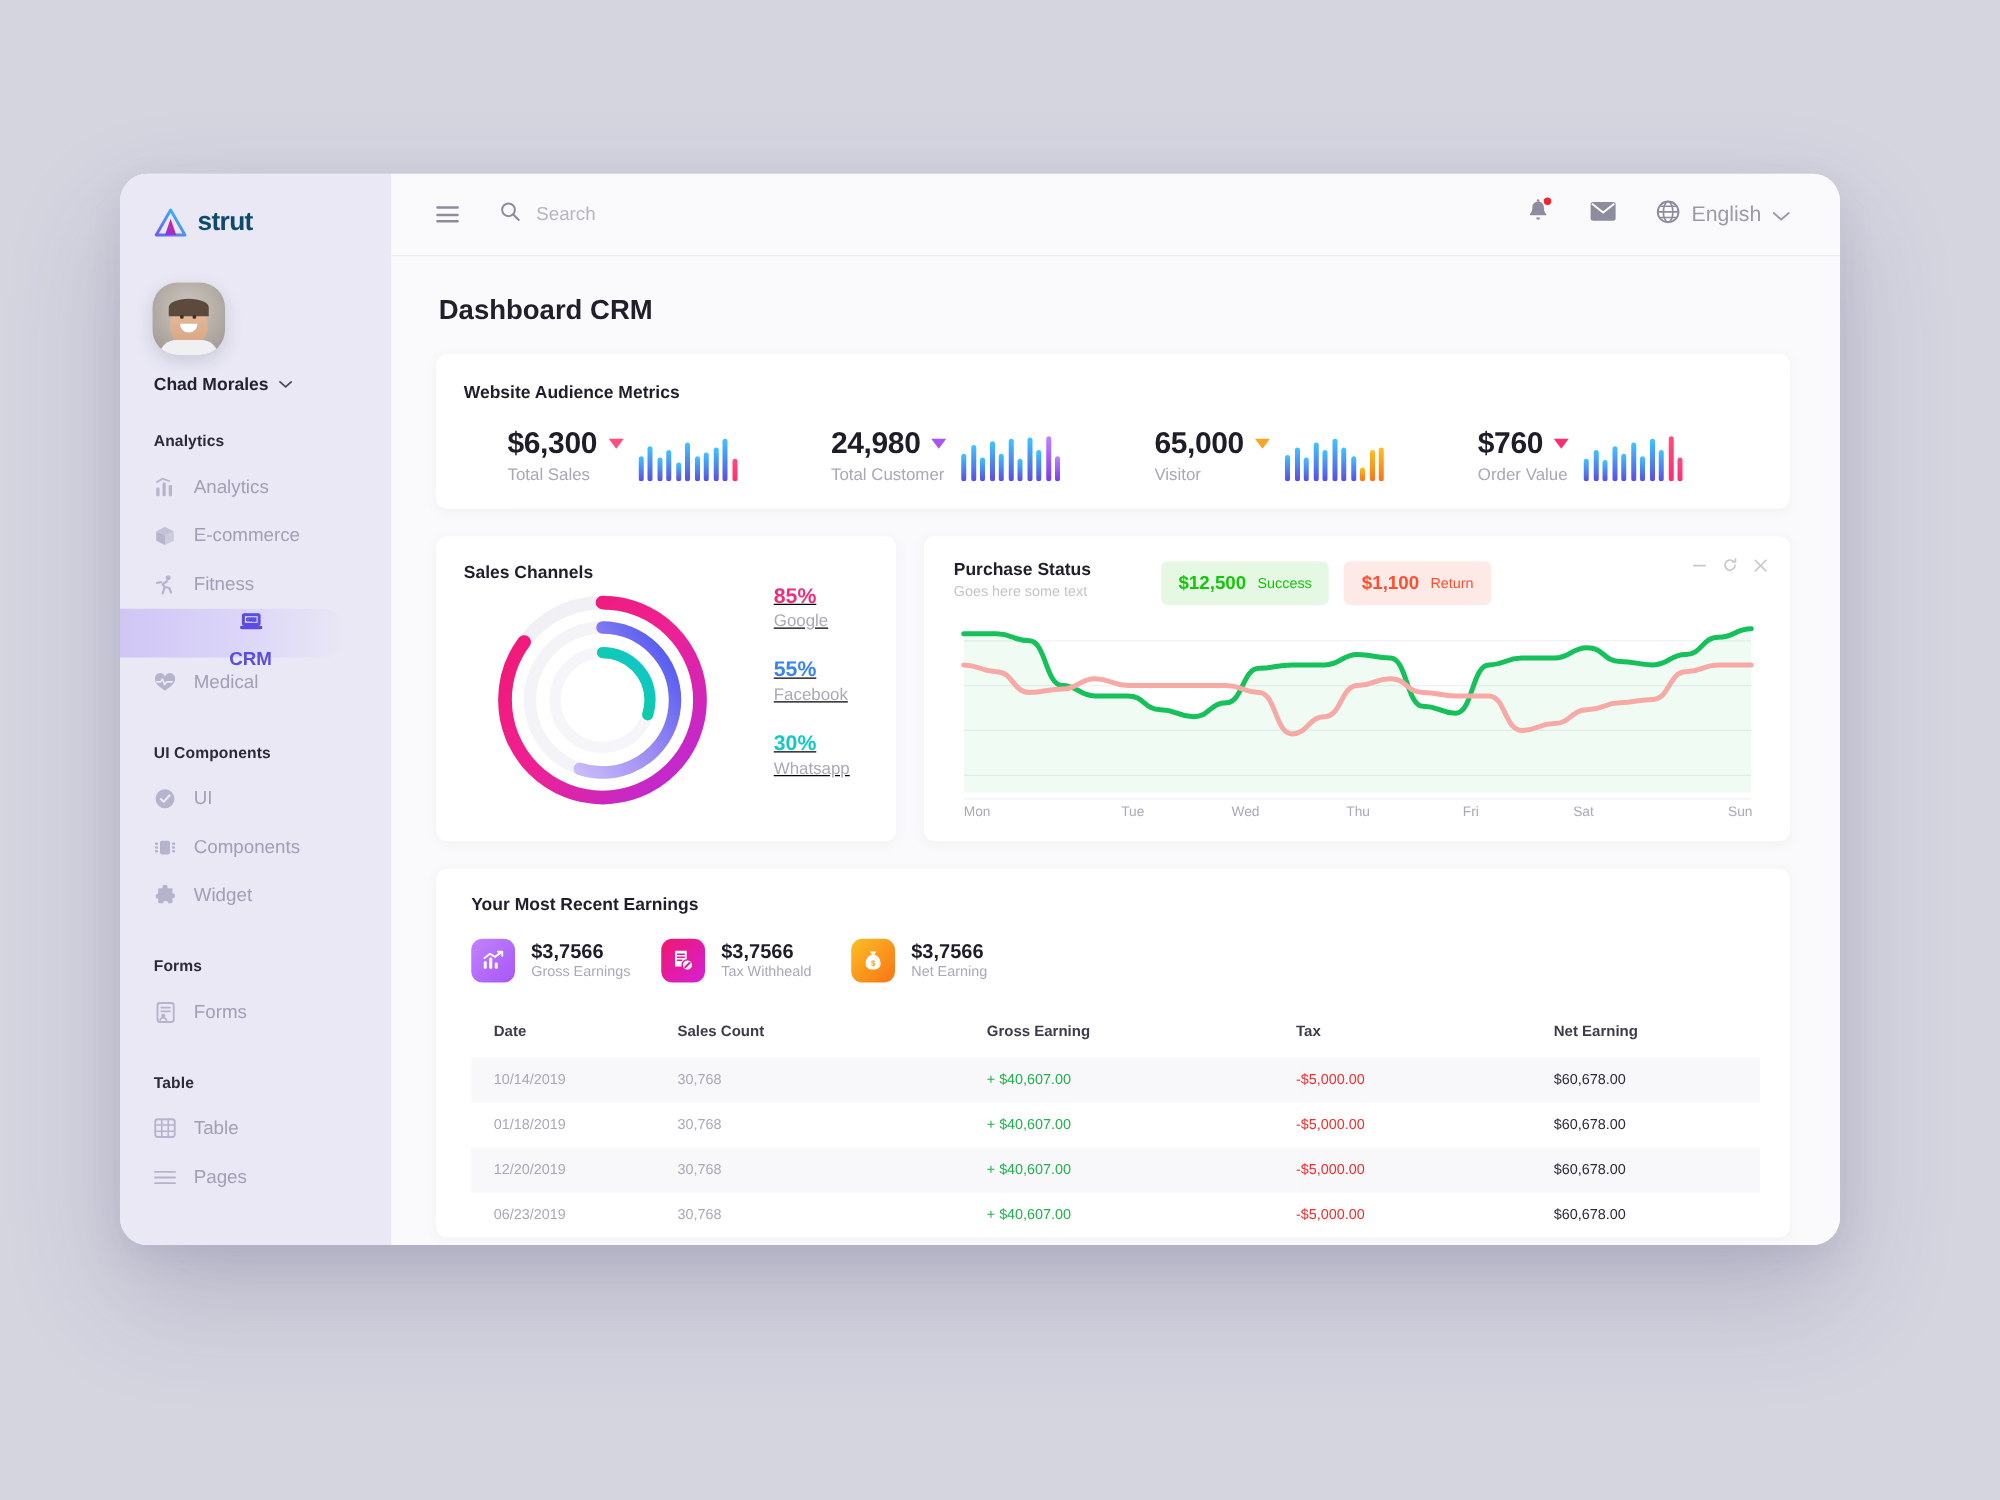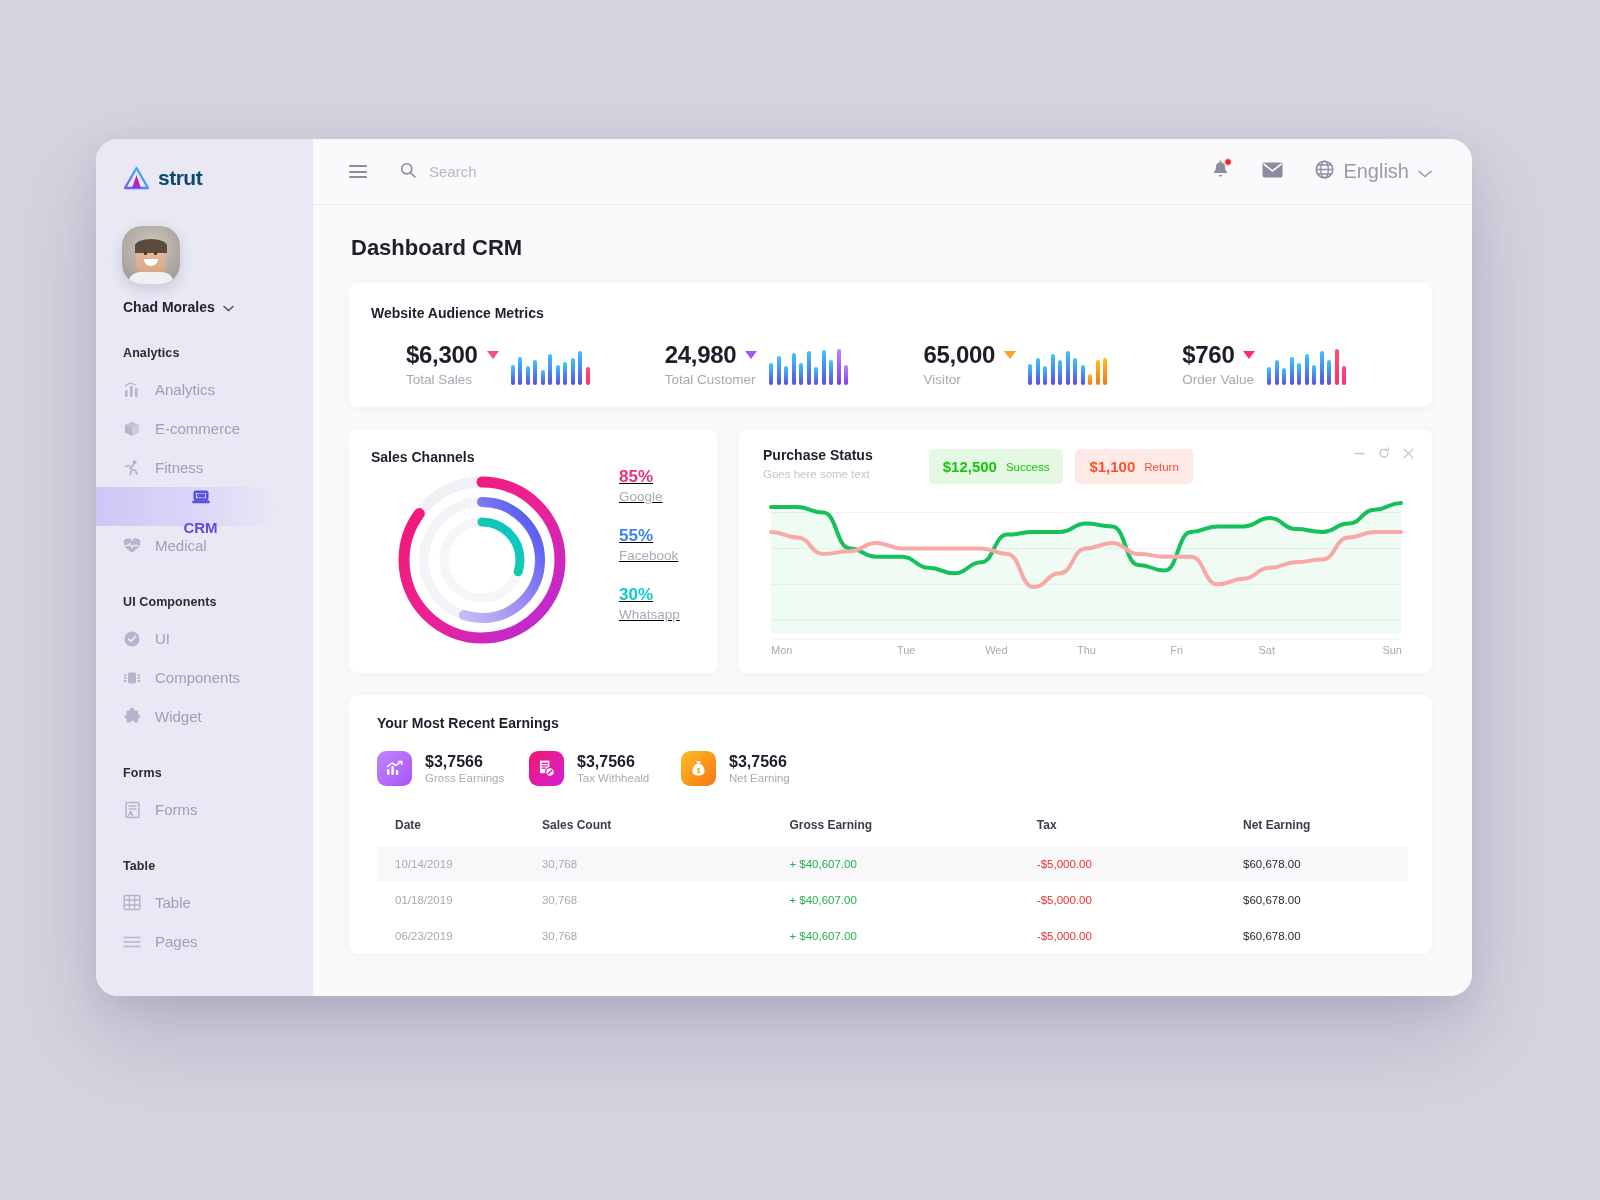--- a/index.html
+++ b/index.html
@@ -97,21 +97,21 @@
   .search-wrap { display:flex; align-items:center; gap:13px; margin-left: 33px; flex:1; }
   .search-input {
     border:0; background:transparent; outline:none;
     font-family:"Liberation Sans", sans-serif; font-size:15px; color:#4a4a5a;
     width: 360px;
   }
   .search-input::placeholder { color:#b6b6c2; }
   .topbar-right { display:flex; align-items:center; gap:32px; }
   .bell-wrap { position:relative; }
   .bell-dot { position:absolute; right:-2px; top:-2px; width:8px; height:8px; border-radius:50%; background:#f5222d; border:1.5px solid #fafafc; }
-  .lang { display:flex; align-items:center; gap:9px; color:#9a9aa8; font-size:20px; }
+  .lang { display:flex; align-items:center; gap:9px; color:#9a9aa8; font-size:17px; }
 
   #content { flex:1; overflow:hidden; padding: 0 40px 0 36px; }
   .page-title { font-size:22px; font-weight:700; color:#20202c; padding: 30px 0 22px 2px; }
 
   .card {
     background:#fff; border-radius:9px;
     box-shadow: 0 2px 10px rgba(90,90,130,.055);
   }
   .card-title { font-size:14px; font-weight:700; color:#1f1f2b; }
 
@@ -645,20 +645,27 @@
                 <td class="neg">-$5,000.00</td>
                 <td class="net">$60,678.00</td>
               </tr>
               <tr>
                 <td class="first">01/18/2019</td>
                 <td class="">30,768</td>
                 <td class="pos">+ $40,607.00</td>
                 <td class="neg">-$5,000.00</td>
                 <td class="net">$60,678.00</td>
               </tr>
+              <tr class="alt">
+                <td class="first">12/20/2019</td>
+                <td class="">30,768</td>
+                <td class="pos">+ $40,607.00</td>
+                <td class="neg">-$5,000.00</td>
+                <td class="net">$60,678.00</td>
+              </tr>
               <tr>
                 <td class="first">06/23/2019</td>
                 <td class="">30,768</td>
                 <td class="pos">+ $40,607.00</td>
                 <td class="neg">-$5,000.00</td>
                 <td class="net">$60,678.00</td>
               </tr>
             </tbody>
         </table>
       </section>

